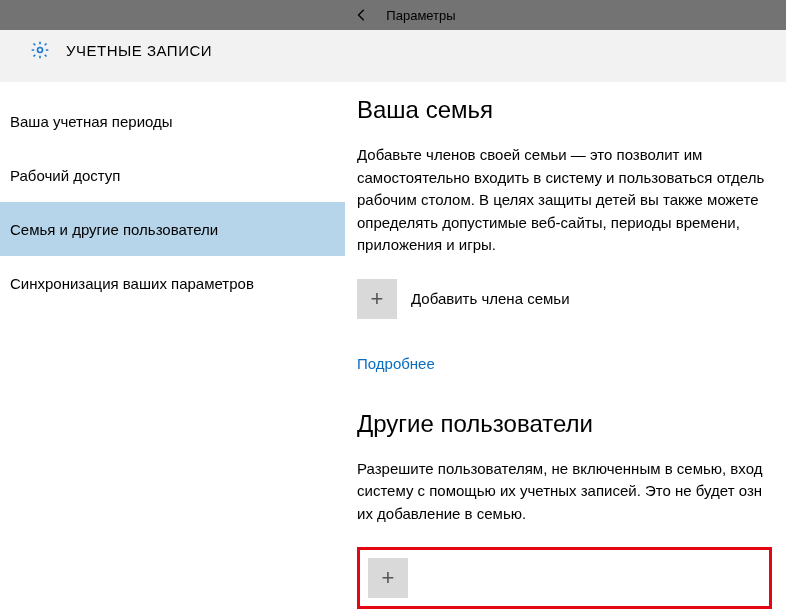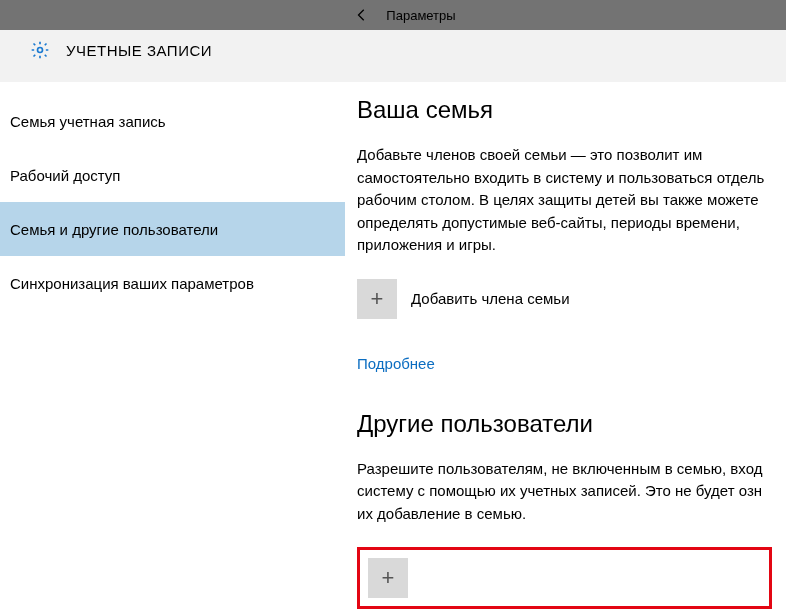--- a/index.html
+++ b/index.html
@@ -121,21 +121,21 @@
       <circle cx="12" cy="12" r="3"></circle>
       <path d="M12 2v3M12 19v3M4.2 4.2l2.1 2.1M17.7 17.7l2.1 2.1M2 12h3M19 12h3M4.2 19.8l2.1-2.1M17.7 6.3l2.1-2.1"></path>
     </svg>
   </span>
   <div class="header-title">УЧЕТНЫЕ ЗАПИСИ</div>
 </div>
 
 <div class="body">
   <div class="sidebar">
     <div class="sidebar-item">
-      <span>Семья учетная запись</span>
+      <span>Ваша учетная периоды</span>
     </div>
     <div class="sidebar-item">
       <span>Рабочий доступ</span>
     </div>
     <div class="sidebar-item selected">
       <span>Семья и другие пользователи</span>
     </div>
     <div class="sidebar-item">
       <span>Синхронизация ваших параметров</span>
     </div>

